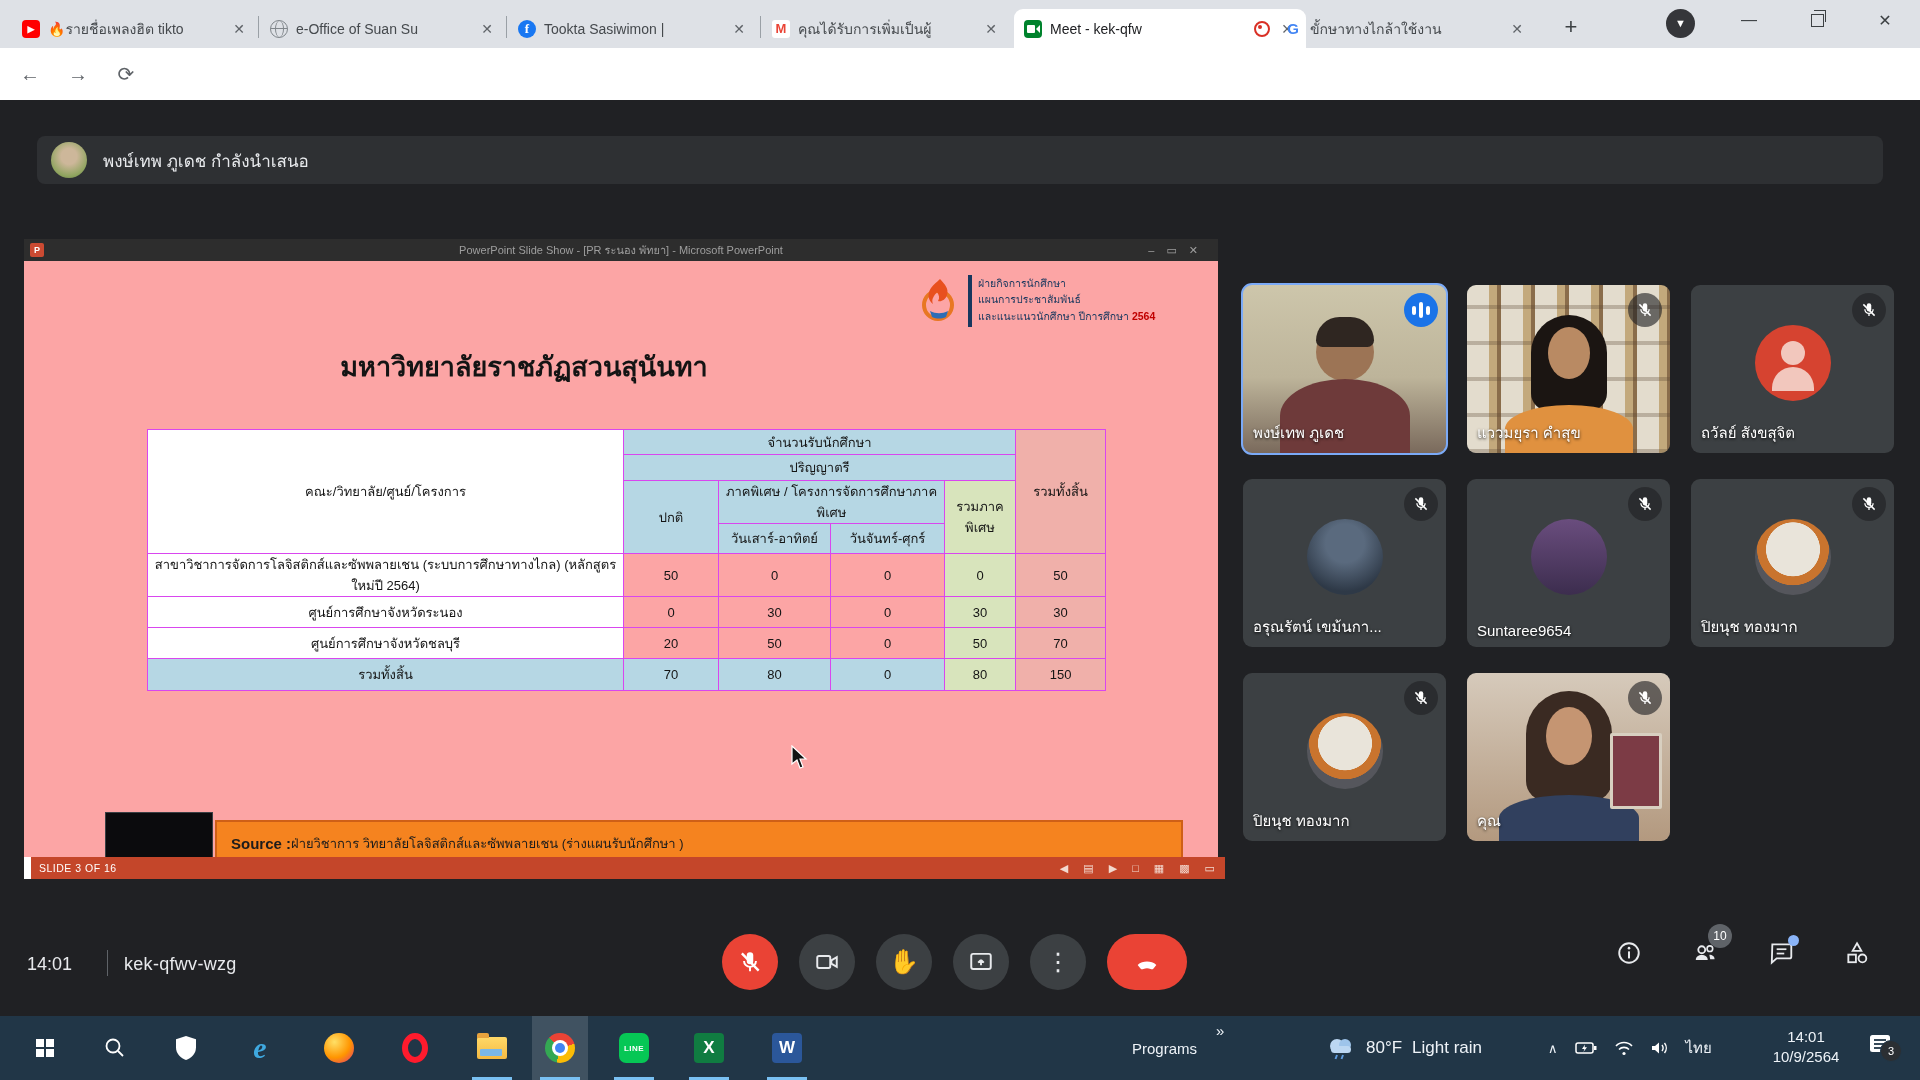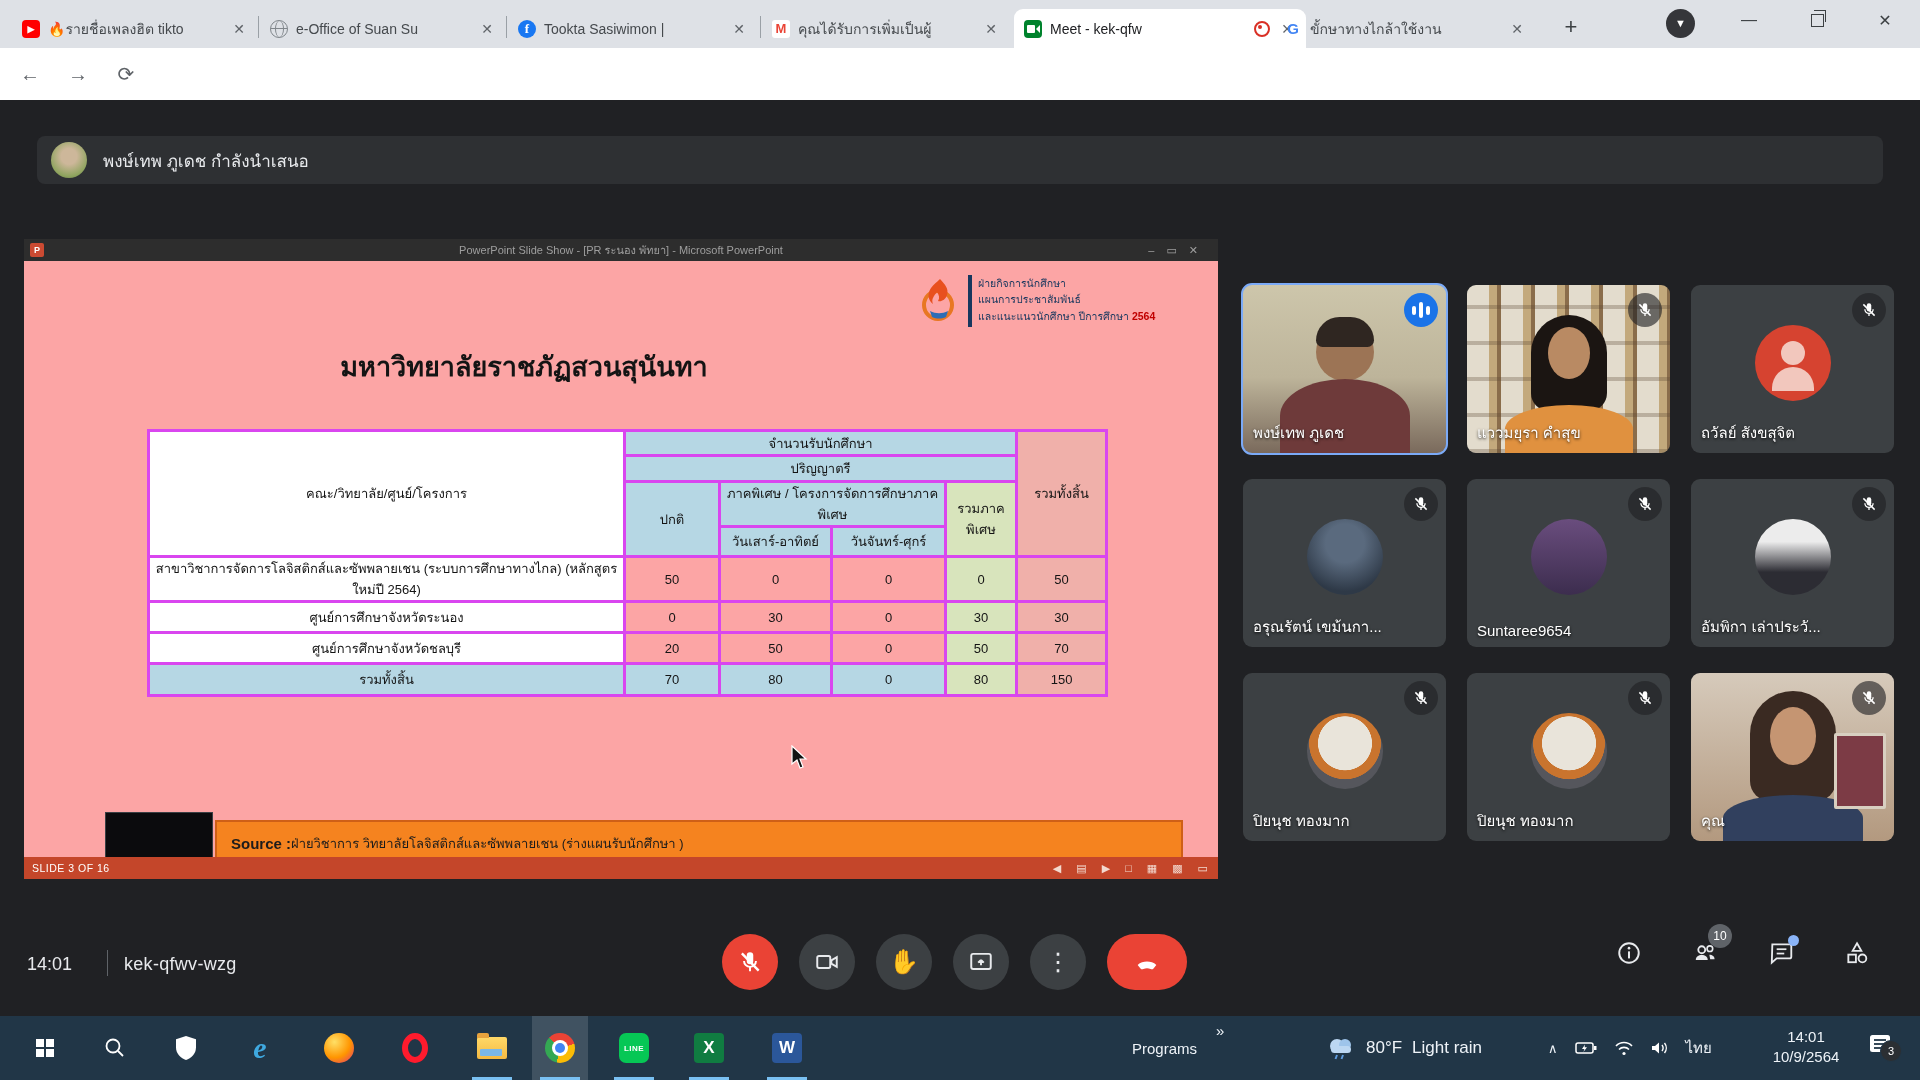--- a/index.html
+++ b/index.html
@@ -58,29 +58,29 @@
   #ppt-titlebar .ptitle{position:absolute;left:0;right:0;text-align:center;color:#9e9e9e;font-size:11px}
   #ppt-titlebar .pctl{position:absolute;right:8px;color:#9e9e9e;font-size:11px;letter-spacing:12px}
   #slide{position:absolute;left:0;top:22px;width:1194px;height:596px;background:#fca5a5;overflow:hidden}
   .slide-title{position:absolute;left:0;width:1000px;text-align:center;font-size:27px;font-weight:bold;color:#141414}
   #pptlogo{position:absolute;left:896px;top:14px;width:280px;display:flex;gap:6px;align-items:flex-start}
   #pptlogo .bar{width:4px;height:52px;background:#17375e}
   #pptlogo .ltxt{font-size:10.5px;color:#17375e;line-height:1.55;white-space:nowrap}
   #pptlogo .year{color:#c00000;font-weight:bold}
 
   table.plan{border-collapse:collapse;table-layout:fixed;position:absolute;left:123px;top:168px;width:958px}
-  table.plan td{border:3px solid #d946ef;font-size:13px;color:#141414;text-align:center;padding:0 3px;overflow:hidden}
+  table.plan td{border:1px solid #d946ef;font-size:13px;color:#141414;text-align:center;padding:0 3px;overflow:hidden}
   .c-blue{background:#b6d7e4}.c-green{background:#d8e4bc}.c-pink{background:#f0b0aa}
   td.pname{text-align:left;font-size:12px;padding-left:5px;background:#fff}
 
   #blackbox{position:absolute;left:81px;top:551px;width:106px;height:45px;background:#0b0b0d;border:1px solid #3a3f44}
   #sourcebar{position:absolute;left:191px;top:559px;width:968px;height:46px;background:#f5831f;border:2px solid #cf5f16;box-sizing:border-box;display:flex;align-items:center;padding-left:14px}
   #sourcebar .slabel{font-size:15px;font-weight:bold;color:#1c1c1c}
   #sourcebar .stext{font-size:13px;color:#1c1c1c}
-  #ppt-status{position:absolute;left:0;top:618px;width:1194px;height:22px;background:#c4462a;color:#fff;display:flex;align-items:center}
+  #ppt-status{position:absolute;left:7px;top:618px;width:1194px;height:22px;background:#c4462a;color:#fff;display:flex;align-items:center}
   #ppt-status .snum{font-size:10.5px;margin-left:8px;letter-spacing:.5px}
   #ppt-status .sicons{position:absolute;right:10px;display:flex;gap:15px;font-size:11px;color:#f3d9cf}
 
   #cursor{position:absolute;left:790px;top:645px;z-index:5}
 
   
   #grid{position:absolute;left:1243px;top:185px;width:652px;height:556px;display:grid;
         grid-template-columns:203px 203px 203px;grid-template-rows:168px 168px 168px;column-gap:21px;row-gap:26px}
   .tile{position:relative;background:#3c4043;border-radius:9px;overflow:hidden}
   .tile.speaking{outline:3px solid #7baaf7;outline-offset:-1px}
@@ -386,32 +386,20 @@
       <div class="micoff">
         <svg width="18" height="18" viewBox="0 0 24 24">
             <path d="M12 3a3 3 0 0 1 3 3v5a3 3 0 0 1-6 0V6a3 3 0 0 1 3-3z" fill="#fff"></path>
             <path d="M6.5 11a5.5 5.5 0 0 0 11 0" stroke="#fff" stroke-width="1.8" fill="none"></path>
             <line x1="12" y1="16.5" x2="12" y2="20" stroke="#fff" stroke-width="1.8"></line>
             <line x1="4.5" y1="4.5" x2="19.5" y2="19.5" stroke="#fff" stroke-width="2"></line>
           </svg>
       </div>
       <div class="pname-label">Suntaree9654</div>
     </div>
-    <div class="tile">
-      <div class="pavatar" style="background:linear-gradient(180deg,#ececec 30%,#2c2c33 70%)"></div>
-      <div class="micoff">
-        <svg width="18" height="18" viewBox="0 0 24 24">
-            <path d="M12 3a3 3 0 0 1 3 3v5a3 3 0 0 1-6 0V6a3 3 0 0 1 3-3z" fill="#fff"></path>
-            <path d="M6.5 11a5.5 5.5 0 0 0 11 0" stroke="#fff" stroke-width="1.8" fill="none"></path>
-            <line x1="12" y1="16.5" x2="12" y2="20" stroke="#fff" stroke-width="1.8"></line>
-            <line x1="4.5" y1="4.5" x2="19.5" y2="19.5" stroke="#fff" stroke-width="2"></line>
-          </svg>
-      </div>
-      <div class="pname-label">อัมพิกา เล่าประวั...</div>
-    </div>
 
     <div class="tile">
       <div class="pavatar" style="background:radial-gradient(circle at 50% 40%,#e9e4da 0 45%,#c9742e 46% 60%,#55565c 61%)"></div>
       <div class="micoff">
         <svg width="18" height="18" viewBox="0 0 24 24">
             <path d="M12 3a3 3 0 0 1 3 3v5a3 3 0 0 1-6 0V6a3 3 0 0 1 3-3z" fill="#fff"></path>
             <path d="M6.5 11a5.5 5.5 0 0 0 11 0" stroke="#fff" stroke-width="1.8" fill="none"></path>
             <line x1="12" y1="16.5" x2="12" y2="20" stroke="#fff" stroke-width="1.8"></line>
             <line x1="4.5" y1="4.5" x2="19.5" y2="19.5" stroke="#fff" stroke-width="2"></line>
           </svg>

